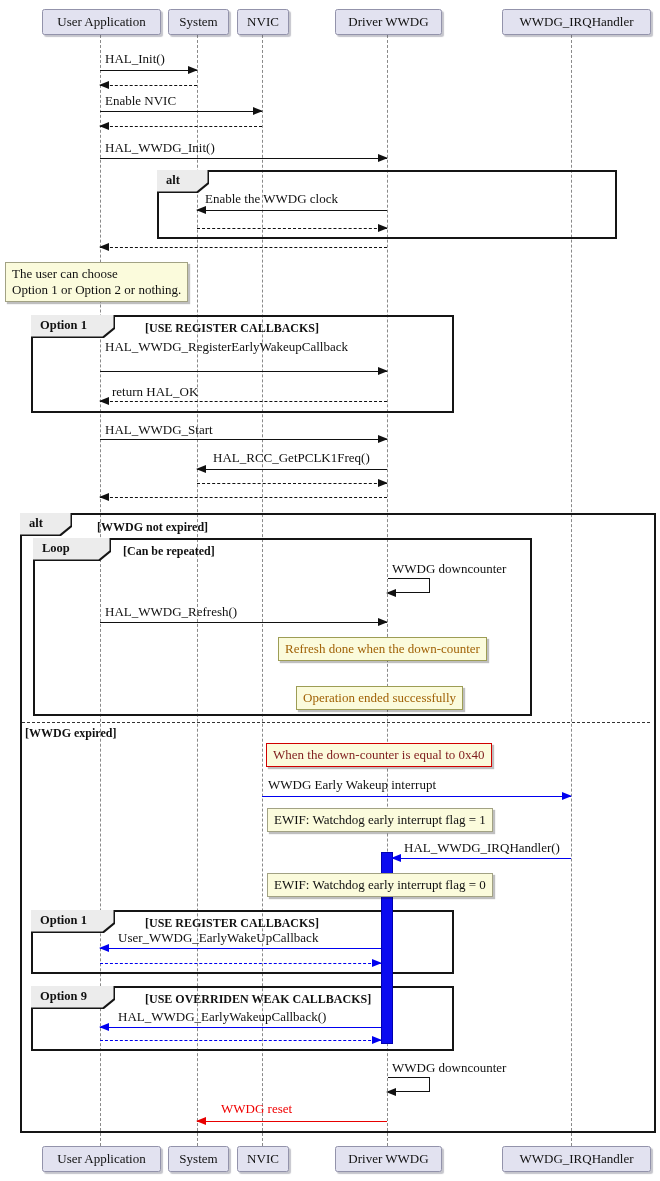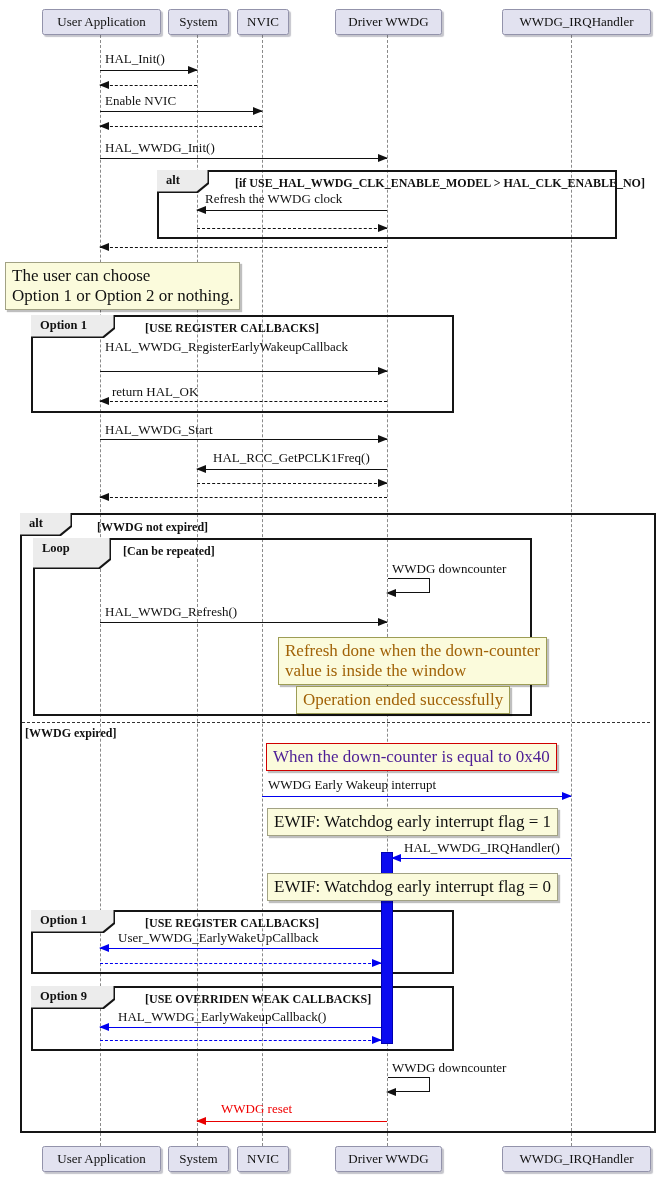--- a/index.html
+++ b/index.html
@@ -32,24 +32,24 @@
   .pent{position:absolute;left:-2px;top:-2px;}
   .pent-bg{position:absolute;inset:0;background:#151515;
     clip-path:polygon(0 0,100% 0,100% calc(100% - 9px),calc(100% - 11px) 100%,0 100%);}
   .pent-fill{position:absolute;inset:0 1.5px 1.5px 0;background:#ececec;
     clip-path:polygon(0 0,100% 0,100% calc(100% - 9px),calc(100% - 11px) 100%,0 100%);}
   .pent-label{position:absolute;left:9px;top:3px;font-size:12.5px;font-weight:bold;color:#111;}
   .guard{position:absolute;font-size:12px;font-weight:bold;white-space:nowrap;color:#111;}
   .divider{position:absolute;border-top:1px dashed #333;}
   .note{
     position:absolute;background:#fbfbdc;border:1px solid #a2a284;
-    font-size:17px;padding:3px 6px;white-space:nowrap;box-shadow:2px 2px 1px rgba(0,0,0,.25);
+    font-size:13px;padding:3px 6px;white-space:nowrap;box-shadow:2px 2px 1px rgba(0,0,0,.25);
   }
   .note.green{color:#a16207;border-color:#9d9d55;}
-  .note.redtext{color:#4c1d95;border-color:#d00000;text-align:center;}
+  .note.redtext{color:#7f1d1d;border-color:#d00000;text-align:center;}
   .activation{position:absolute;background:#0b0bf0;border:1px solid #0000b0;}
 </style>
 </head>
 <body>
 
 <div id="diagram">
 
   <div class="lifeline" style="left:100px"></div>
   <div class="lifeline" style="left:197px"></div>
   <div class="lifeline" style="left:262px"></div>
@@ -67,21 +67,20 @@
   <div class="participant" style="left:237px;top:1146px;width:50px">NVIC</div>
   <div class="participant" style="left:335px;top:1146px;width:105px">Driver WWDG</div>
   <div class="participant" style="left:502px;top:1146px;width:147px">WWDG_IRQHandler</div>
 
   <div class="fragment" style="left:157px;top:170px;width:456px;height:65px">
     <div class="pent" style="width:52px;height:23px">
       <div class="pent-bg"></div>
         <div class="pent-fill"></div>
       <span class="pent-label">alt</span>
     </div>
-    <div class="guard" style="left:76px;top:4px">[if USE_HAL_WWDG_CLK_ENABLE_MODEL &gt; HAL_CLK_ENABLE_NO]</div>
   </div>
 
   <div class="fragment" style="left:31px;top:315px;width:419px;height:94px">
     <div class="pent" style="width:84px;height:23px">
       <div class="pent-bg"></div>
         <div class="pent-fill"></div>
       <span class="pent-label">Option 1</span>
     </div>
     <div class="guard" style="left:112px;top:4px">[USE REGISTER CALLBACKS]</div>
   </div>
@@ -91,21 +90,21 @@
       <div class="pent-bg"></div>
         <div class="pent-fill"></div>
       <span class="pent-label">alt</span>
     </div>
     <div class="guard" style="left:75px;top:5px">[WWDG not expired]</div>
     <div class="divider" style="left:0;top:207px;width:628px"></div>
     <div class="guard" style="left:3px;top:211px">[WWDG expired]</div>
   </div>
 
   <div class="fragment" style="left:33px;top:538px;width:495px;height:174px">
-    <div class="pent" style="width:78px;height:31px">
+    <div class="pent" style="width:78px;height:23px">
       <div class="pent-bg"></div>
         <div class="pent-fill"></div>
       <span class="pent-label">Loop</span>
     </div>
     <div class="guard" style="left:88px;top:4px">[Can be repeated]</div>
   </div>
 
   <div class="fragment" style="left:31px;top:910px;width:419px;height:60px">
     <div class="pent" style="width:84px;height:23px">
       <div class="pent-bg"></div>
@@ -140,21 +139,21 @@
     </div>
   <div class="arrow dashed" style="left:100px;top:126px;width:162px">
       <span class="head left"></span>
     </div>
 
   <div class="label" style="left:105px;top:140px">HAL_WWDG_Init()</div>
   <div class="arrow" style="left:100px;top:158px;width:287px">
       <span class="head right"></span>
     </div>
 
-  <div class="label" style="left:205px;top:191px">Refresh the WWDG clock</div>
+  <div class="label" style="left:205px;top:191px">Enable the WWDG clock</div>
   <div class="arrow" style="left:197px;top:210px;width:190px">
       <span class="head left"></span>
     </div>
   <div class="arrow dashed" style="left:197px;top:228px;width:190px">
       <span class="head right"></span>
     </div>
 
   <div class="arrow dashed" style="left:100px;top:247px;width:287px">
       <span class="head left"></span>
     </div>
@@ -194,21 +193,20 @@
       <span class="shead"></span>
     </div>
 
   <div class="label" style="left:105px;top:604px">HAL_WWDG_Refresh()</div>
   <div class="arrow" style="left:100px;top:622px;width:287px">
       <span class="head right"></span>
     </div>
 
   <div class="note green" style="left:278px;top:637px">
     <div>Refresh done when the down-counter</div>
-    <div>value is inside the window</div>
   </div>
   <div class="note green" style="left:296px;top:686px">
     <div>Operation ended successfully</div>
   </div>
 
   <div class="note redtext" style="left:266px;top:743px">
     <div>When the down-counter is equal to 0x40</div>
   </div>
 
   <div class="label" style="left:268px;top:777px">WWDG Early Wakeup interrupt</div>

